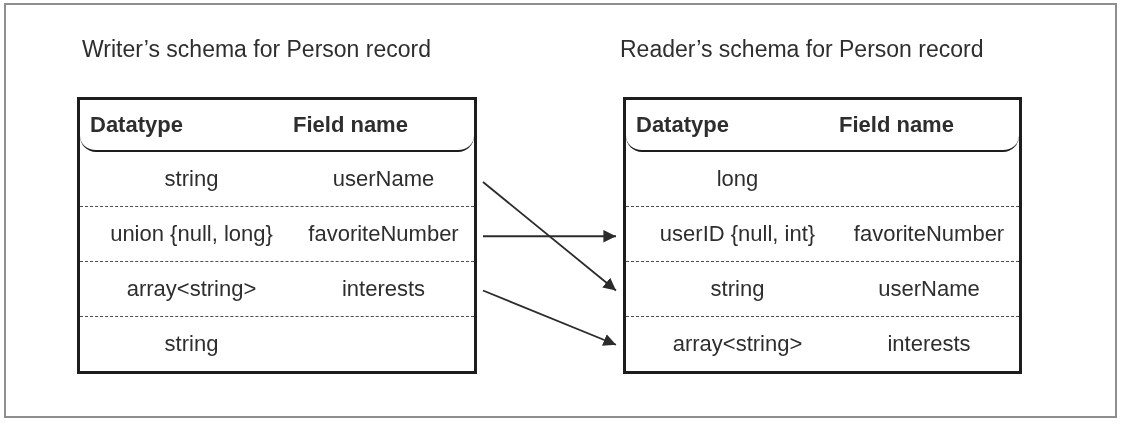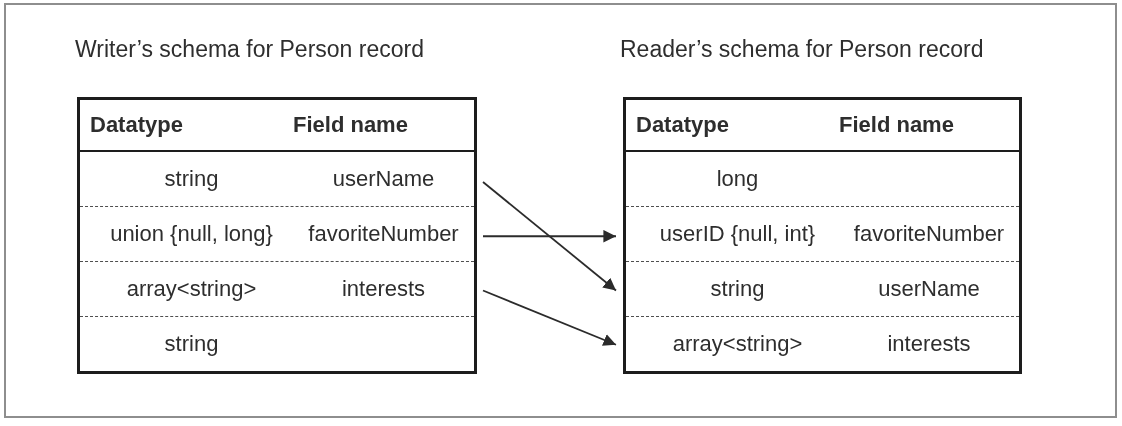--- a/index.html
+++ b/index.html
@@ -31,21 +31,21 @@
     background: var(--bg);
   }
   .schema-title {
     position: absolute;
     top: 36px;
     font-size: 23px;
     line-height: 1.15;
     color: var(--text);
     white-space: nowrap;
   }
-  .schema-title.writer { left: 75px; }
+  .schema-title.writer { left: 82px; }
   .schema-title.reader { left: 620px; }
   .schema-table {
     position: absolute;
     top: 97px;
     width: 400px;
     height: 277px;
     border: 3px solid var(--table-border);
     background: var(--bg);
     display: flex;
     flex-direction: column;
@@ -53,20 +53,21 @@
   .schema-table.writer { left: 77px; }
   .schema-table.reader { left: 623px; width: 399px; }
   .header-row {
     height: 52px;
     flex: 0 0 52px;
     display: flex;
     align-items: center;
     border-bottom: 2px solid var(--table-border);
     font-weight: bold;
     font-size: 22px;
+    border-radius: 16px;
   }
   .data-row {
     flex: 1 1 auto;
     display: flex;
     align-items: center;
     font-size: 22px;
     text-align: center;
   }
   .data-row + .data-row {
     border-top: 1.5px dashed var(--dash);

